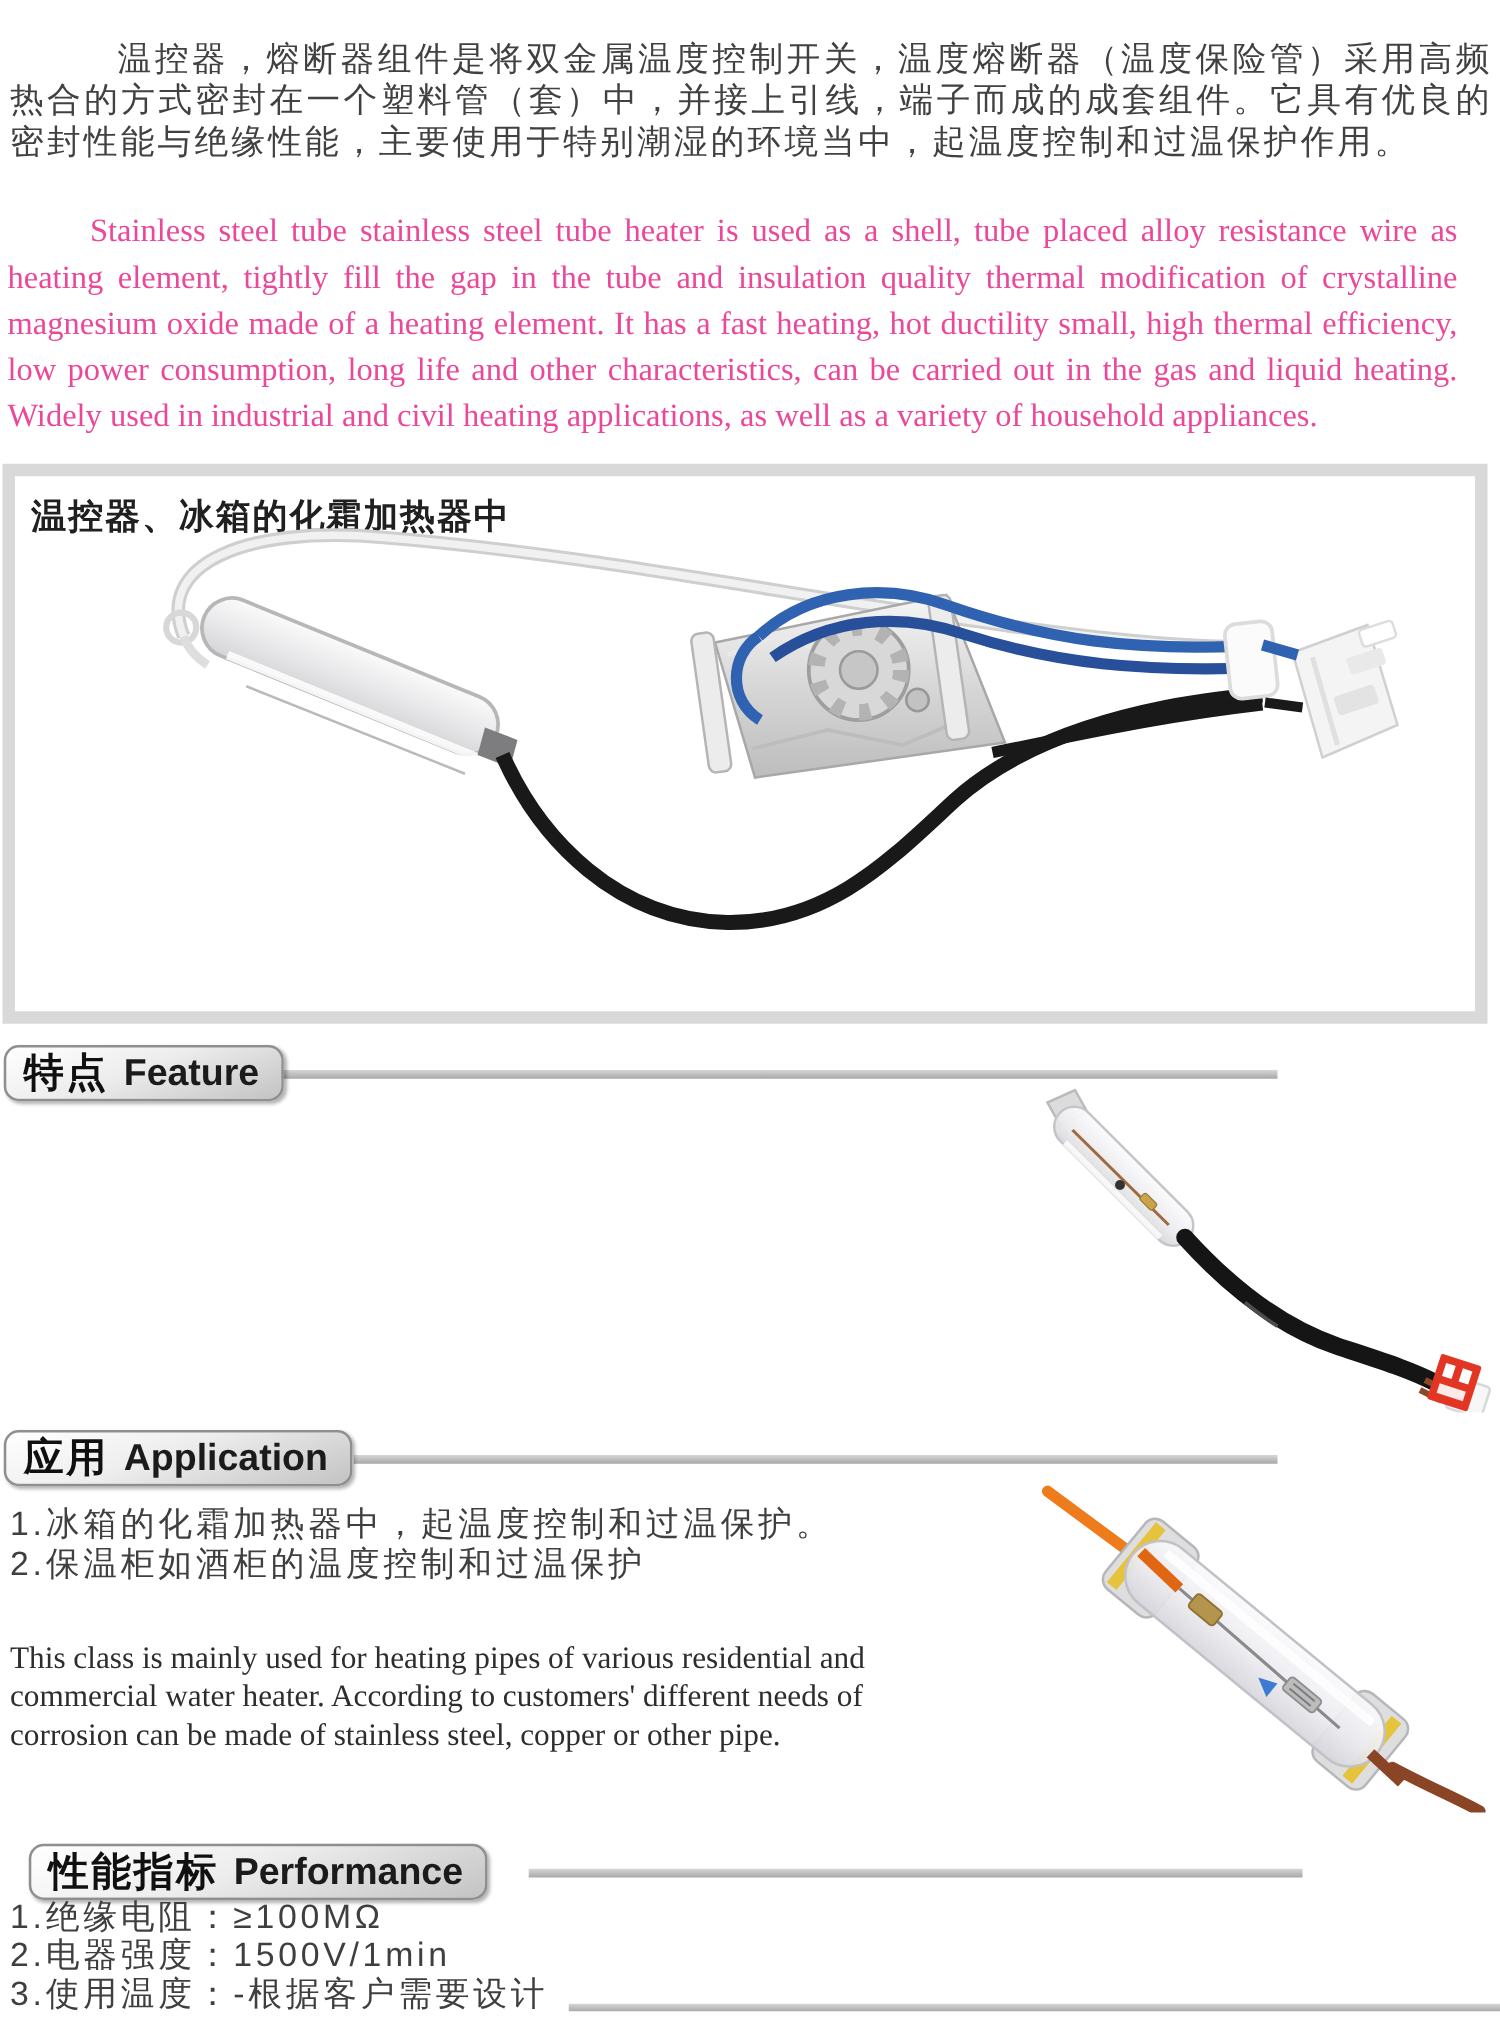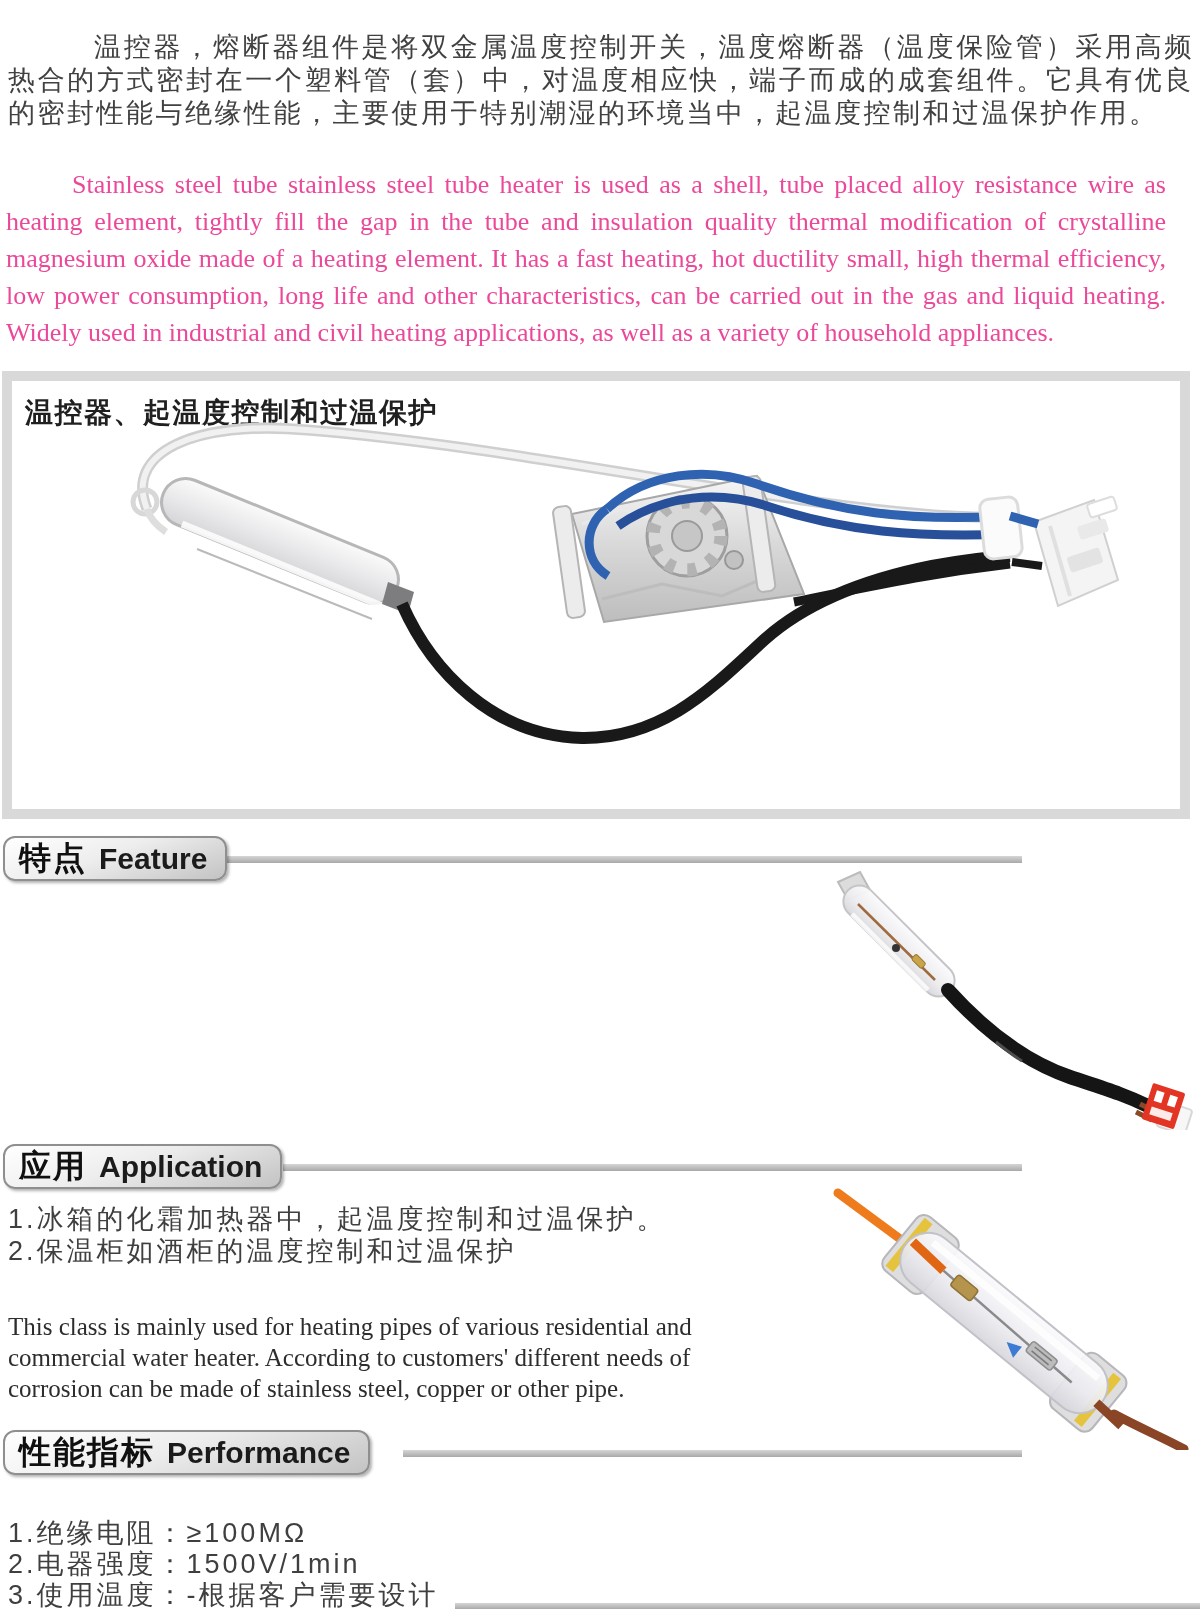--- a/index.html
+++ b/index.html
@@ -62,26 +62,26 @@
   .bottom-rule {
     position:absolute; left:455px; top:1603px; width:745px; height:6px;
     background:linear-gradient(180deg,#d6d6d6 0%,#aaaaaa 100%);
   }
 </style>
 </head>
 <body>
 
 <div class="page">
 
-  <p class="intro-cn">温控器，熔断器组件是将双金属温度控制开关，温度熔断器（温度保险管）采用高频热合的方式密封在一个塑料管（套）中，对温度相应快，端子而成的成套组件。它具有优良的密封性能与绝缘性能，主要使用于特别潮湿的环境当中，起温度控制和过温保护作用。</p>
+  <p class="intro-cn">温控器，熔断器组件是将双金属温度控制开关，温度熔断器（温度保险管）采用高频热合的方式密封在一个塑料管（套）中，并接上引线，端子而成的成套组件。它具有优良的密封性能与绝缘性能，主要使用于特别潮湿的环境当中，起温度控制和过温保护作用。</p>
 
   <p class="intro-en">Stainless steel tube stainless steel tube heater is used as a shell, tube placed alloy resistance wire as heating element, tightly fill the gap in the tube and insulation quality thermal modification of crystalline magnesium oxide made of a heating element. It has a fast heating, hot ductility small, high thermal efficiency, low power consumption, long life and other characteristics, can be carried out in the gas and liquid heating. Widely used in industrial and civil heating applications, as well as a variety of household appliances.</p>
 
   <div class="diagram-box">
-    <div class="diagram-title">温控器、起温度控制和过温保护</div>
+    <div class="diagram-title">温控器、冰箱的化霜加热器中</div>
 
     <svg class="diagram-photo" width="1060" height="385" viewBox="0 0 1060 385">
       <defs>
         <linearGradient id="foil" x1="0" y1="0" x2="0" y2="1">
           <stop offset="0" stop-color="#f6f6f6"></stop>
             <stop offset="0.5" stop-color="#d7d7d7"></stop>
             <stop offset="1" stop-color="#bdbdbd"></stop>
         </linearGradient>
         <linearGradient id="glass" x1="0" y1="0" x2="0" y2="1">
           <stop offset="0" stop-color="#fafafa"></stop>
@@ -209,21 +209,21 @@
       <rect x="126" y="146" width="26" height="14" rx="3" fill="#b5954e" stroke="#8f7335" stroke-width="1.5"></rect>
       <rect x="226" y="150" width="32" height="13" rx="3" fill="#bcbcbc" stroke="#8f8f8f" stroke-width="1.5"></rect>
       <line x1="231" y1="154" x2="253" y2="154" stroke="#7a7a7a" stroke-width="1.5"></line>
       <line x1="231" y1="159" x2="253" y2="159" stroke="#7a7a7a" stroke-width="1.5"></line>
       <polygon points="206,168 221,162 221,176" fill="#3b7bd4"></polygon>
       <line x1="314" y1="158" x2="348" y2="160" stroke="#8a4526" stroke-width="9"></line>
     </g>
     <path d="M 302 246 C 332 262, 352 270, 372 281" fill="none" stroke="#8a4526" stroke-width="9" stroke-linecap="round"></path>
   </svg>
 
-  <div class="section-header" style="top:1430px;">
+  <div class="section-header" style="top:1475px;margin-left:20px;">
     <div class="header-rule" style="left:400px; right:0;"></div>
     <div class="header-pill">
       <span class="pill-cn">性能指标</span>
       <span class="pill-en">Performance</span>
     </div>
   </div>
 
   <ul class="cn-list perf-list" style="top:1518px;">
     <li>1.绝缘电阻：≥100MΩ</li>
     <li>2.电器强度：1500V/1min</li>

